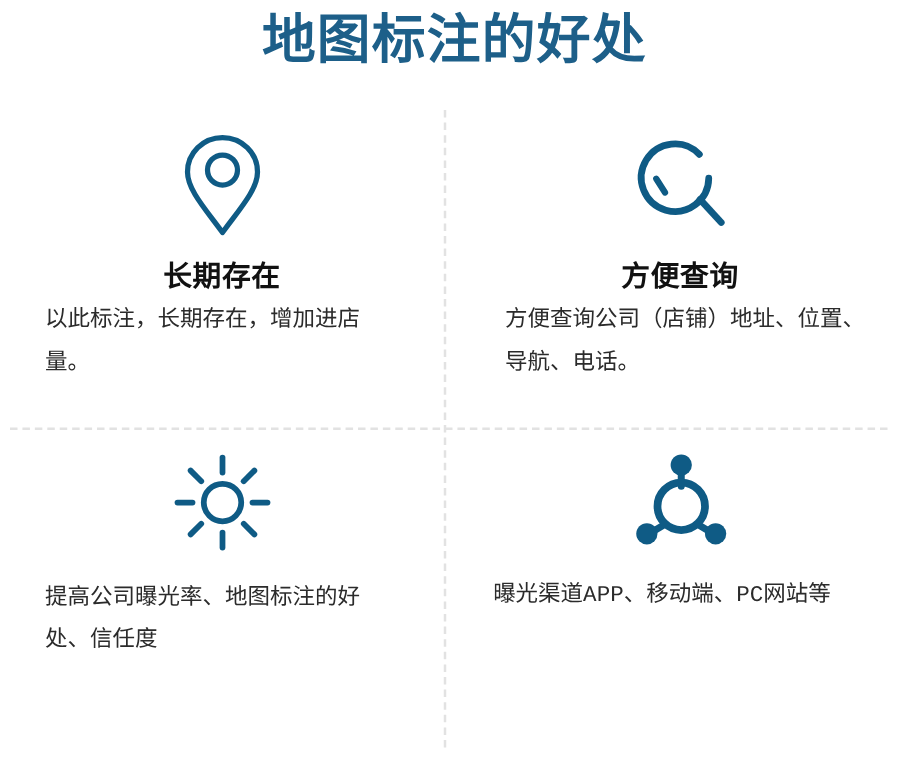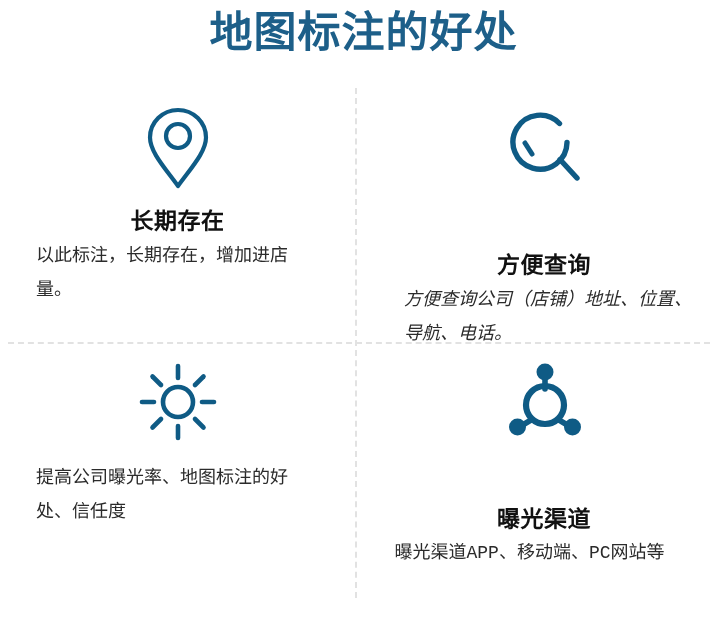--- a/index.html
+++ b/index.html
@@ -97,26 +97,26 @@
 
   .card-body {
     font-size: 18px;
     line-height: 34px;
     color: #2b2b2b;
     text-align: left;
     letter-spacing: 0px;
   }
 
   .card-1 .card-body { width: 287px; margin-left: 4px; }
-  .card-2 .card-body { width: 292px; margin-left: 18px; font-style: italic; }
+  .card-2 .card-body { width: 292px; margin-left: 18px; }
   .card-3 .card-body { width: 287px; margin-left: 4px; }
   .card-4 .card-body { width: 285px; margin-left: -8px; font-family: Liberation Mono, monospace; }
 
   .card-2 .card-icon, .card-4 .card-icon { margin-left: 8px; }
-  .card-2 .card-title, .card-4 .card-title { padding-left: 6px; margin-top: 44px; }
+  .card-2 .card-title, .card-4 .card-title { padding-left: 6px; }
 </style>
 </head>
 <body>
 
 <div id="page">
 
   <div class="page-title">地图标注的好处</div>
 
   <div class="divider-v"></div>
   <div class="divider-h"></div>
@@ -172,18 +172,17 @@
             <line x1="46" y1="20" x2="46" y2="33"></line>
             <line x1="22" y1="70" x2="32" y2="64"></line>
             <line x1="70" y1="70" x2="60" y2="64"></line>
           </g>
           <circle cx="46" cy="49" r="19" fill="none" stroke="#0f5b85" stroke-width="6.2"></circle>
           <circle cx="46" cy="16" r="8.5" fill="#0f5b85"></circle>
           <circle cx="18.5" cy="71" r="8.5" fill="#0f5b85"></circle>
           <circle cx="73.5" cy="71" r="8.5" fill="#0f5b85"></circle>
         </svg>
       </div>
-      <div class="card-title">曝光渠道</div>
       <div class="card-body">曝光渠道APP、移动端、PC网站等</div>
     </div>
 
   </div>
 </div>
 
 </body></html>

